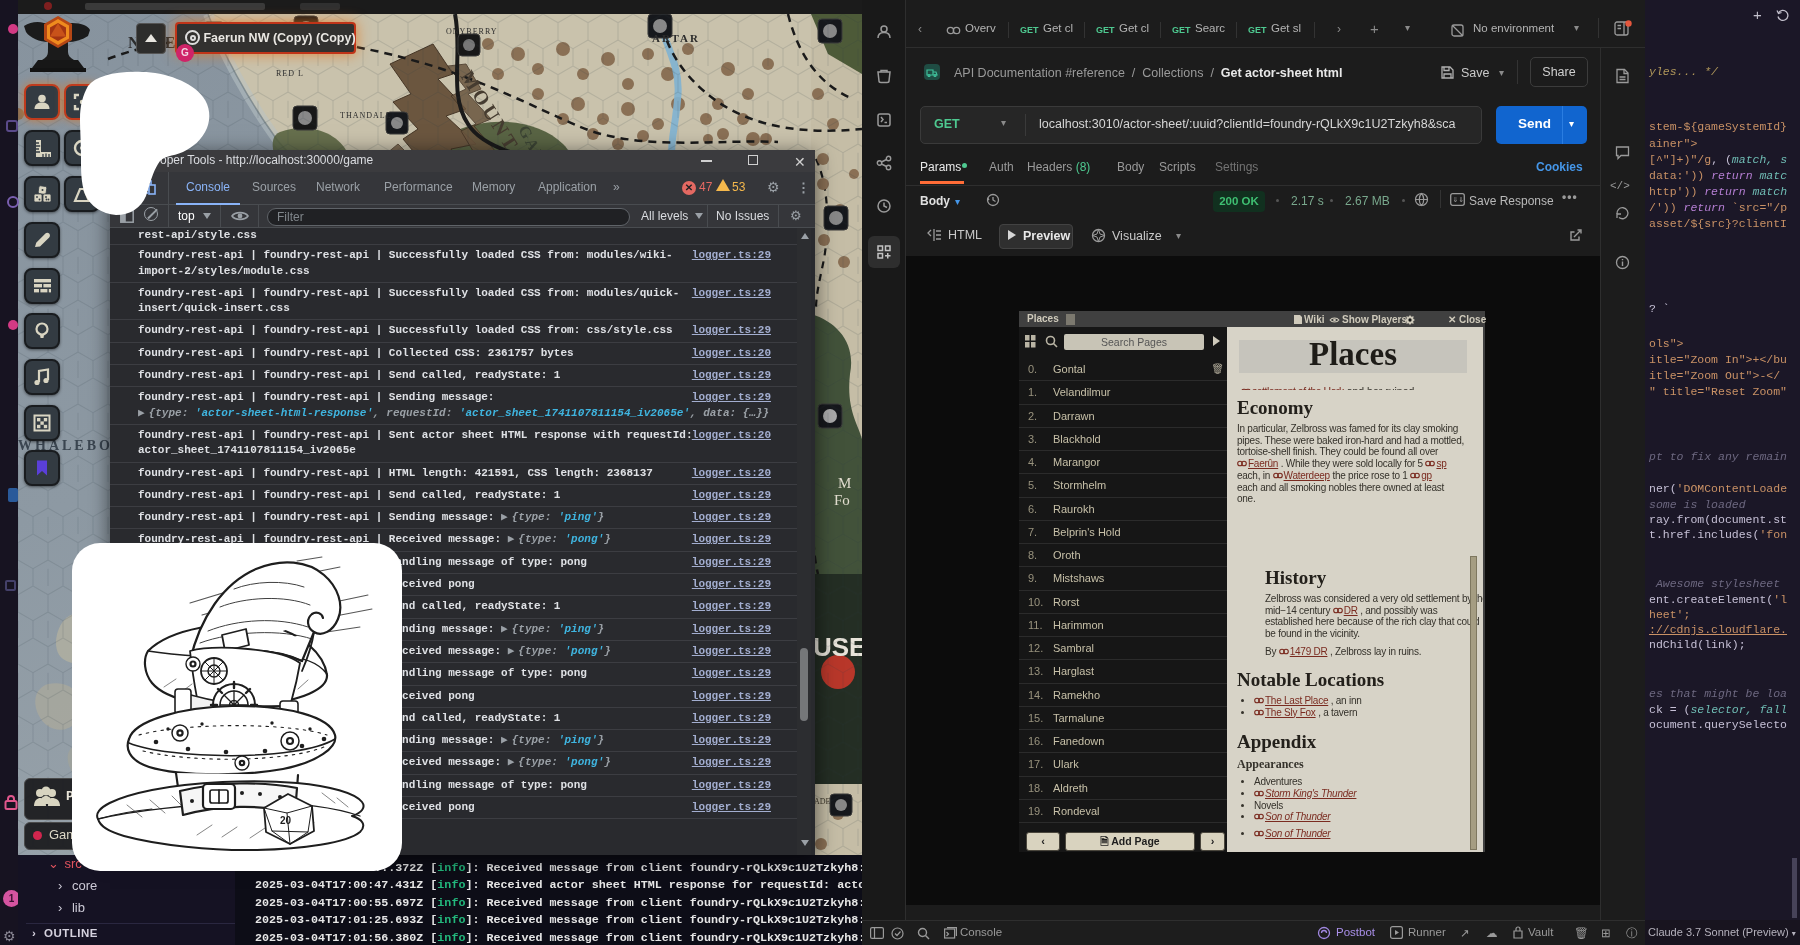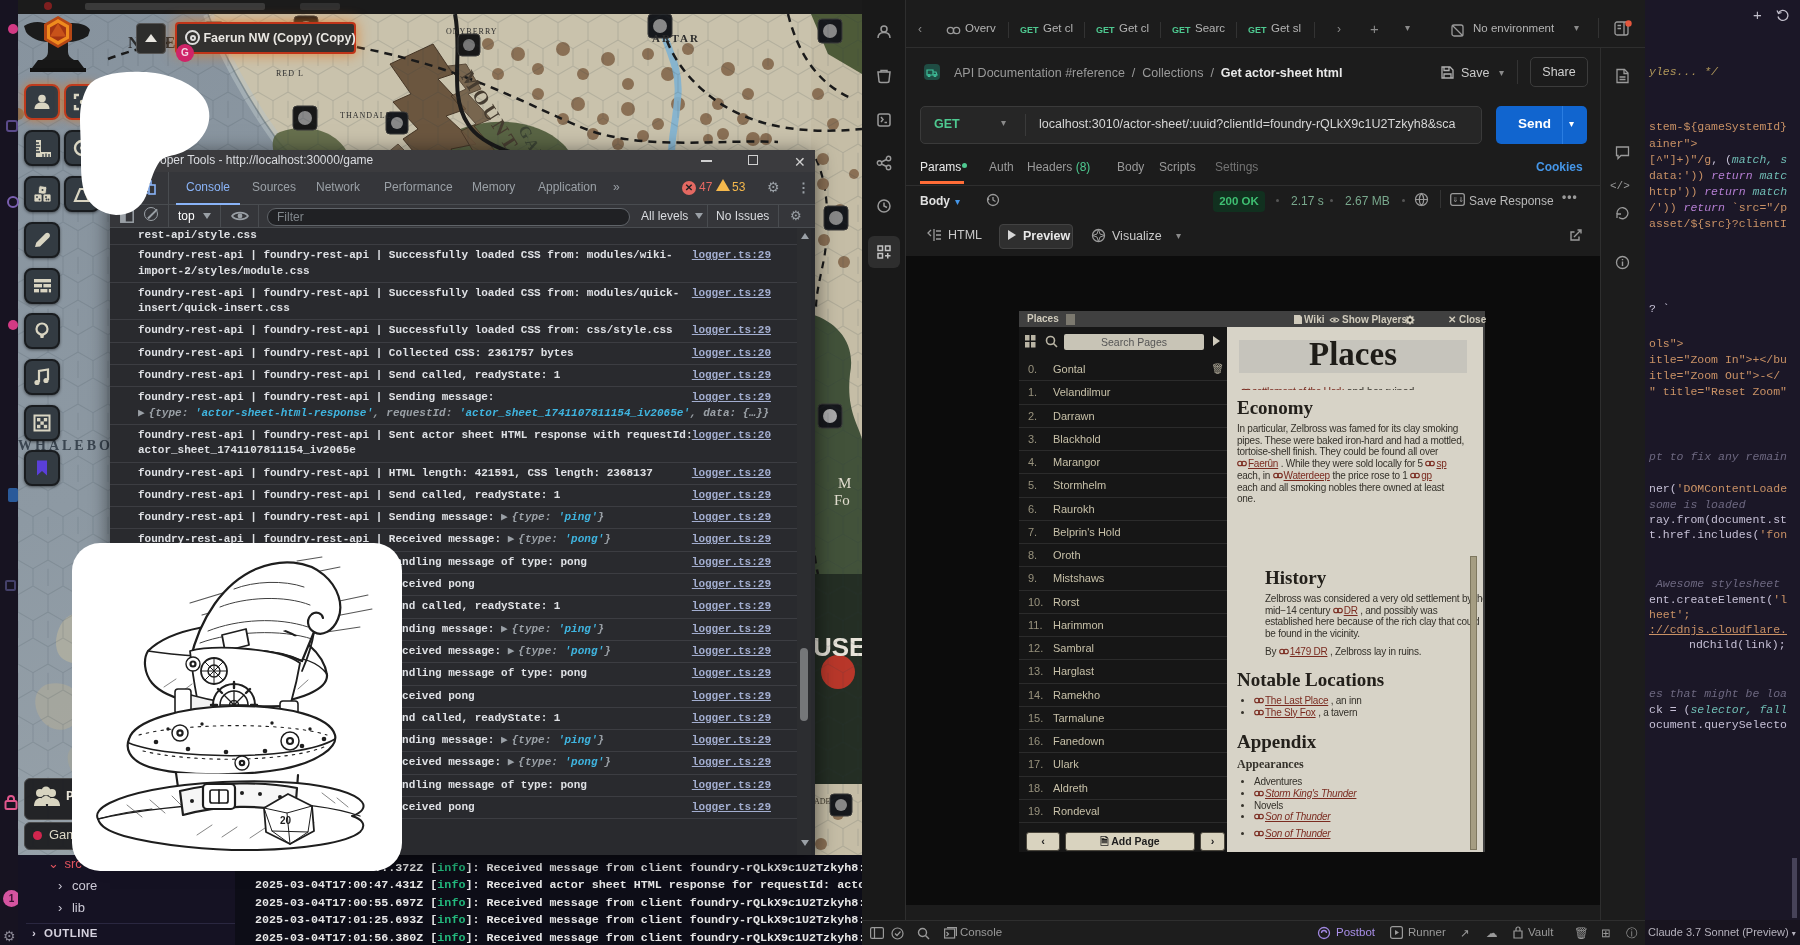--- a/index.html
+++ b/index.html
@@ -1115,20 +1115,20 @@
   <div class="cl" style="top:385px;"><span class="st">" title="Reset Zoom"</span></div>
   <div class="cl" style="top:450px;"><i class="cm">pt to fix any remain</i></div>
   <div class="cl" style="top:482px;"><span class="pl">ner(</span><span class="st">'DOMContentLoade</span></div>
   <div class="cl" style="top:498px;"><i class="cm">some is loaded</i></div>
   <div class="cl" style="top:513px;"><span class="pl">ray.from(document.st</span></div>
   <div class="cl" style="top:528px;"><span class="pl">t.href.includes(</span><span class="st">'fon</span></div>
   <div class="cl" style="top:577px;"><i class="cm">&nbsp;Awesome stylesheet</i></div>
   <div class="cl" style="top:593px;"><span class="pl">ent.createElement(</span><span class="st">'l</span></div>
   <div class="cl" style="top:608px;"><span class="st">heet';</span></div>
   <div class="cl" style="top:623px;"><span class="lk">://cdnjs.cloudflare.</span></div>
-  <div class="cl" style="top:638px;margin-left:40px;"><span class="pl">ndChild(link);</span></div>
+  <div class="cl" style="top:638px;"><span class="pl">ndChild(link);</span></div>
   <div class="cl" style="top:687px;"><i class="cm">es that might be loa</i></div>
   <div class="cl" style="top:703px;"><span class="pl">ck = (</span><i class="tl">selector, fall</i></div>
   <div class="cl" style="top:718px;"><span class="pl">ocument.querySelecto</span></div>
   <div class="abs" style="left:147px;top:858px;width:5px;height:60px;background:#474359;"></div>
   <div class="abs" style="left:0;top:920px;width:155px;height:25px;background:#18141f;"></div>
   <div class="abs" style="left:3px;top:926px;color:#b5b2bd;font-size:11px;white-space:nowrap;">Claude 3.7 Sonnet (Preview) <span style="font-size:8px;">▾</span></div>
 </div>
 
 </body></html>

